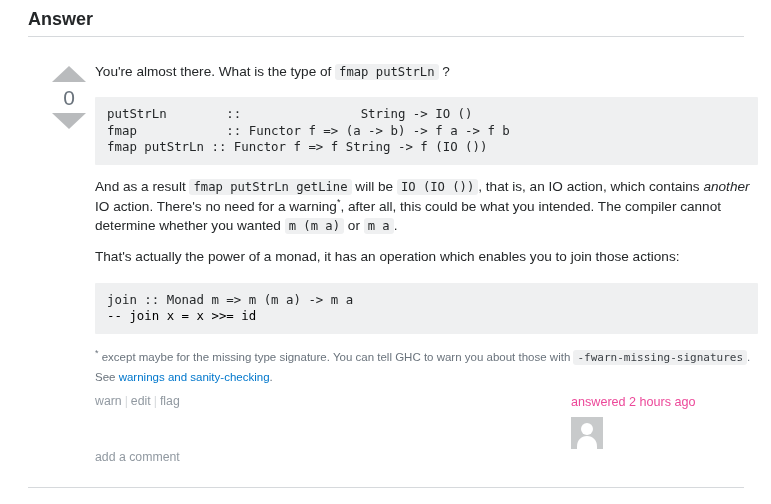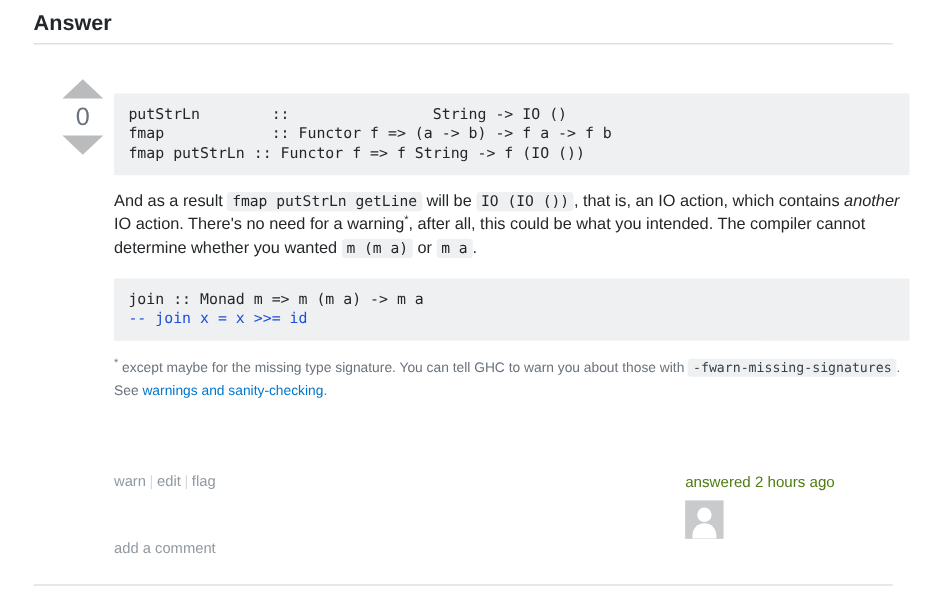--- a/index.html
+++ b/index.html
@@ -111,21 +111,21 @@
     margin: 16px 0 12px 0;
     padding: 9px 12px 10px 12px;
     font-size: 12.4px;
     line-height: 1.32;
     color: #242729;
     white-space: pre;
     overflow: hidden;
     border-radius: 1px;
   }
   pre.codeblock .com {
-    color: #1d4ed8;
+    color: #000000;
   }
   sup.fnmark {
     font-size: 9px;
     vertical-align: super;
     line-height: 0;
   }
 
   
   .footnote {
     margin-top: 14px;
@@ -162,21 +162,21 @@
   }
 
   .signature {
     position: absolute;
     left: 571px;
     top: 394px;
     width: 190px;
   }
   .sig-time {
     font-size: 12.6px;
-    color: #4d7c0f;
+    color: #ec4899;
     line-height: 17px;
     margin-bottom: 6px;
   }
   .avatar {
     width: 32px;
     height: 32px;
     background: #c8cacb;
     display: block;
     overflow: hidden;
   }
@@ -203,27 +203,29 @@
   <div class="hr-line hr-top"></div>
 
   <div class="votecell">
     <div class="vote-arrow vote-up"></div>
     <div class="vote-count">0</div>
     <div class="vote-arrow vote-down"></div>
   </div>
 
   <div class="postcell">
 
+    <p class="tight"><span>You're almost there. What is the type of </span><code>fmap putStrLn</code><span> ?</span></p>
 
     <pre class="codeblock">putStrLn        ::                String -&gt; IO ()
 fmap            :: Functor f =&gt; (a -&gt; b) -&gt; f a -&gt; f b
 fmap putStrLn :: Functor f =&gt; f String -&gt; f (IO ())</pre>
 
     <p><span>And as a result </span><code>fmap putStrLn getLine</code><span> will be </span><code>IO (IO ())</code><span>, that is, an IO action, which contains </span><em>another</em><span> IO action. There's no need for a warning</span><sup class="fnmark">*</sup><span>, after all, this could be what you intended. The compiler cannot determine whether you wanted </span><code>m (m a)</code><span> or </span><code>m a</code><span>.</span></p>
 
+    <p>That's actually the power of a monad, it has an operation which enables you to join those actions:</p>
 
     <pre class="codeblock"><span>join :: Monad m =&gt; m (m a) -&gt; m a</span>
 <span class="com">-- join x = x &gt;&gt;= id</span></pre>
 
     <div class="footnote"><sup class="fnmark">*</sup><span> except maybe for the missing type signature. You can tell GHC to warn you about those with </span><code>-fwarn-missing-signatures</code><span>. See </span><a class="link" href="#">warnings and sanity-checking</a><span>.</span></div>
 
   </div>
 
   <div class="post-menu">
     <a href="#">warn</a><span class="sep">|</span><a href="#">edit</a><span class="sep">|</span><a href="#">flag</a>

